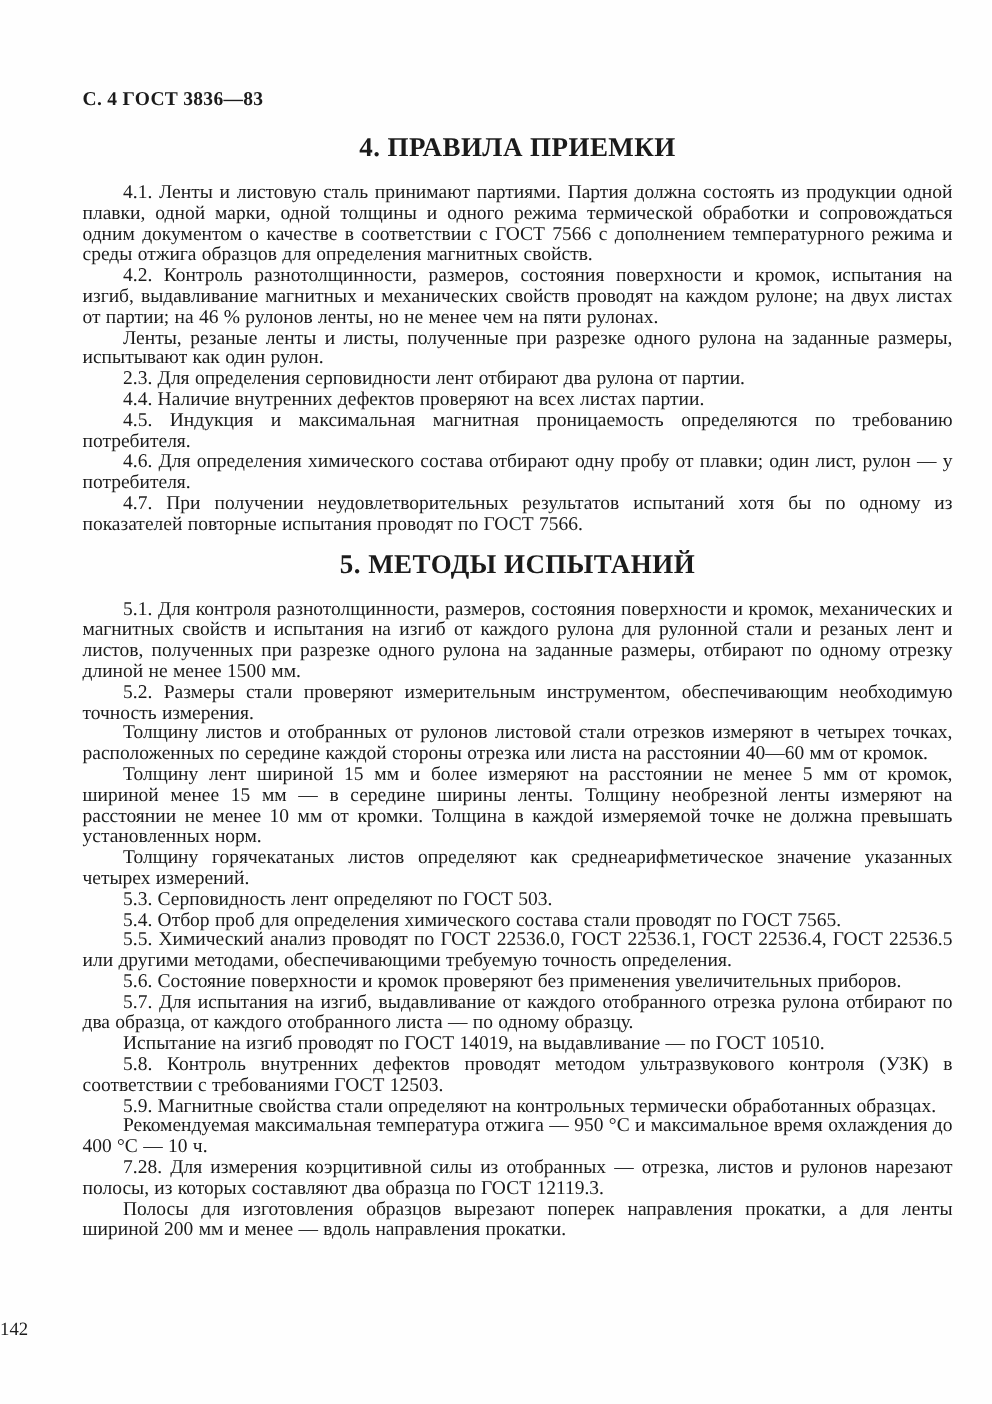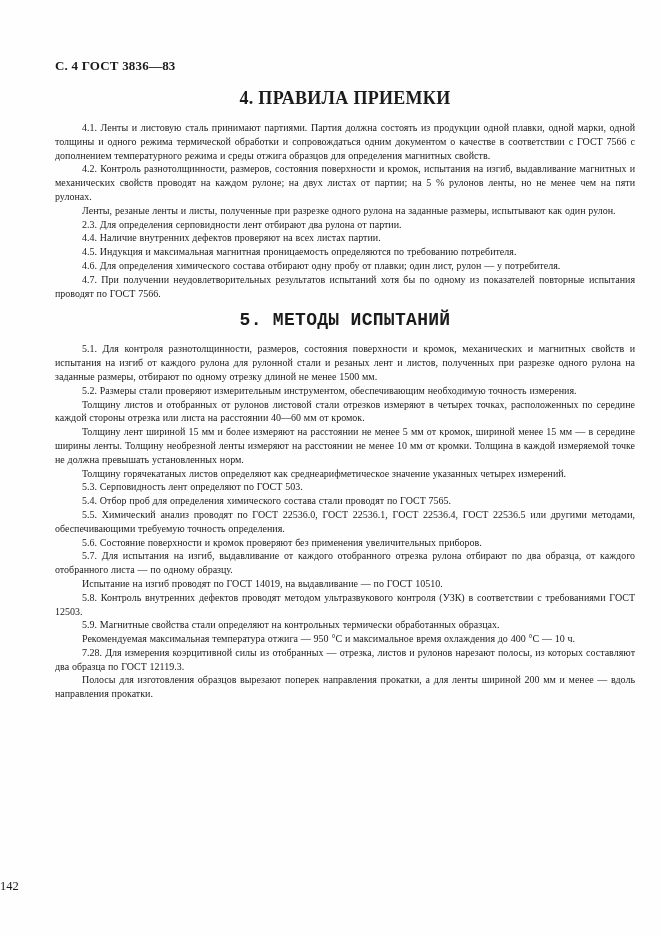--- a/index.html
+++ b/index.html
@@ -30,25 +30,24 @@
     margin: 0 0 14px 0;
   }
   .section-heading {
     font-size: 18px;
     font-weight: bold;
     text-align: center;
     letter-spacing: 0.3px;
     margin: 10px 0 12px 0;
   }
   .section-heading.second {
-    font-family: Liberation Mono, monospace;
   }
   p.para {
     margin: 0;
-    font-size: 10px;
+    font-size: 13px;
     line-height: 13.8px;
     text-align: justify;
     text-indent: 27px;
     word-spacing: 0.3px;
   }
   .page-number {
     position: absolute;
     left: 0;
     bottom: 42px;
     width: 100%;
@@ -59,21 +58,21 @@
 </head>
 <body>
 
 <div class="page">
 
   <div class="doc-header">С. 4 ГОСТ 3836—83</div>
 
   <div class="section">
     <div class="section-heading">4. ПРАВИЛА ПРИЕМКИ</div>
     <p class="para">4.1. Ленты и листовую сталь принимают партиями. Партия должна состоять из продукции одной плавки, одной марки, одной толщины и одного режима термической обработки и сопровождаться одним документом о качестве в соответствии с ГОСТ 7566 с дополнением температурного режима и среды отжига образцов для определения магнитных свойств.</p>
-    <p class="para">4.2. Контроль разнотолщинности, размеров, состояния поверхности и кромок, испытания на изгиб, выдавливание магнитных и механических свойств проводят на каждом рулоне; на двух листах от партии; на 5 % рулонов ленты, но не менее чем на пяти рулонах.</p>
+    <p class="para">4.2. Контроль разнотолщинности, размеров, состояния поверхности и кромок, испытания на изгиб, выдавливание магнитных и механических свойств проводят на каждом рулоне; на двух листах от партии; на 46 % рулонов ленты, но не менее чем на пяти рулонах.</p>
     <p class="para">Ленты, резаные ленты и листы, полученные при разрезке одного рулона на заданные размеры, испытывают как один рулон.</p>
     <p class="para">2.3. Для определения серповидности лент отбирают два рулона от партии.</p>
     <p class="para">4.4. Наличие внутренних дефектов проверяют на всех листах партии.</p>
     <p class="para">4.5. Индукция и максимальная магнитная проницаемость определяются по требованию потребителя.</p>
     <p class="para">4.6. Для определения химического состава отбирают одну пробу от плавки; один лист, рулон — у потребителя.</p>
     <p class="para">4.7. При получении неудовлетворительных результатов испытаний хотя бы по одному из показателей повторные испытания проводят по ГОСТ 7566.</p>
   </div>
 
   <div class="section">
     <div class="section-heading second">5. МЕТОДЫ ИСПЫТАНИЙ</div>

